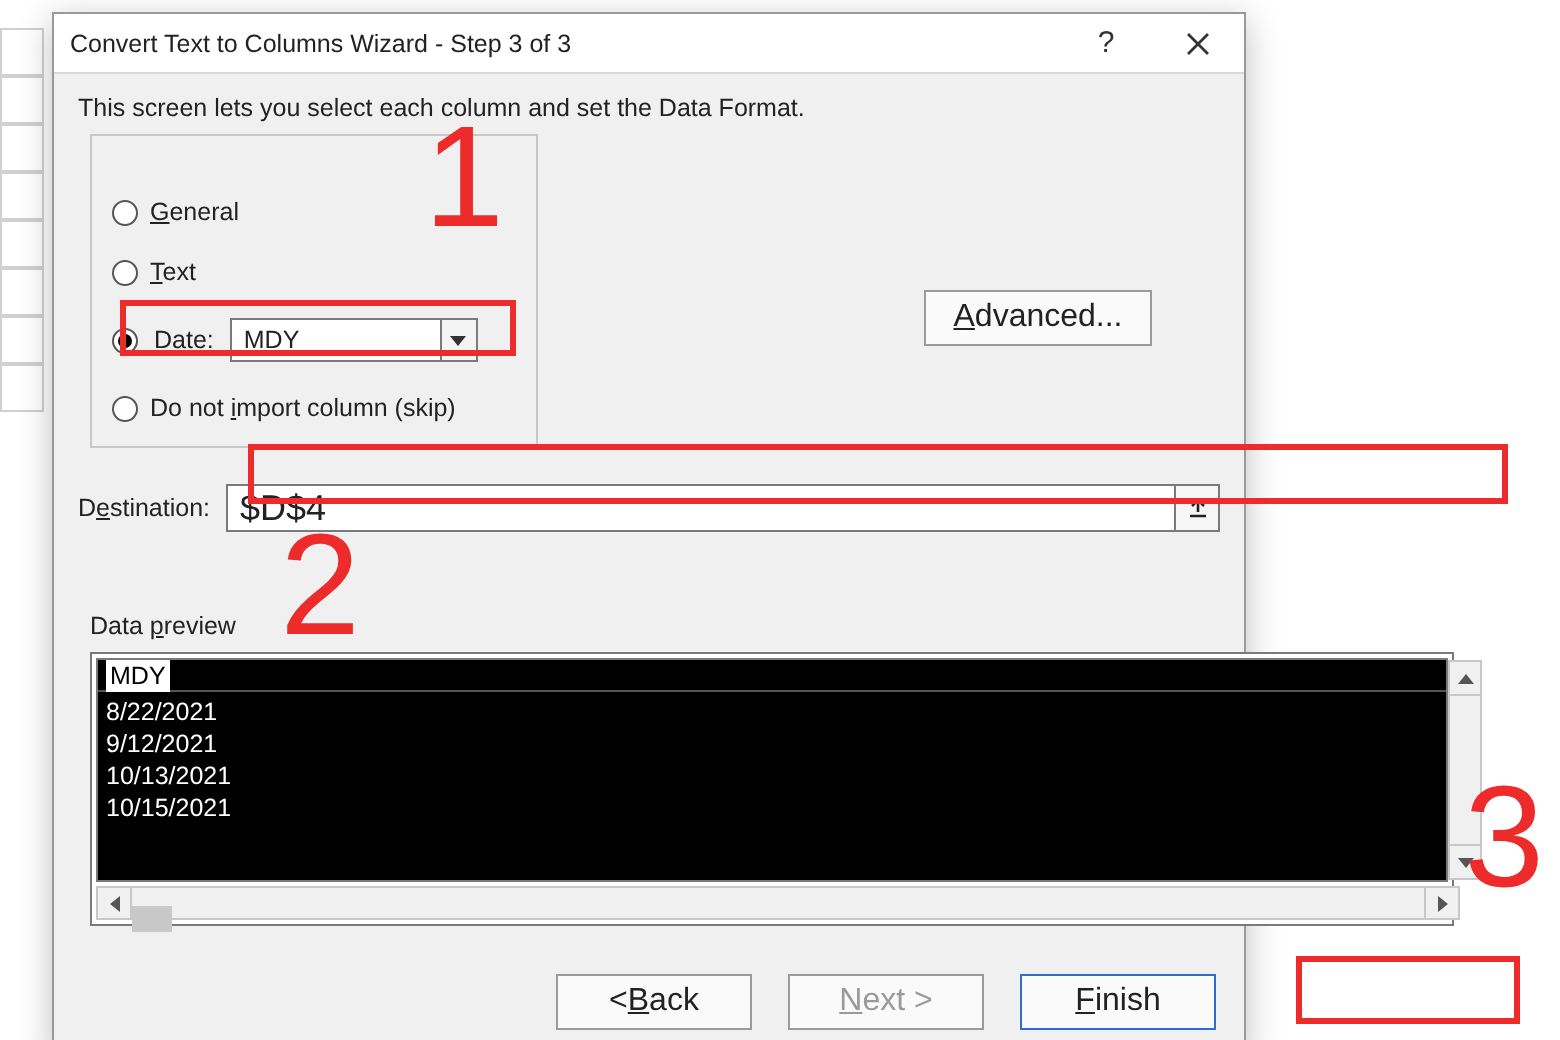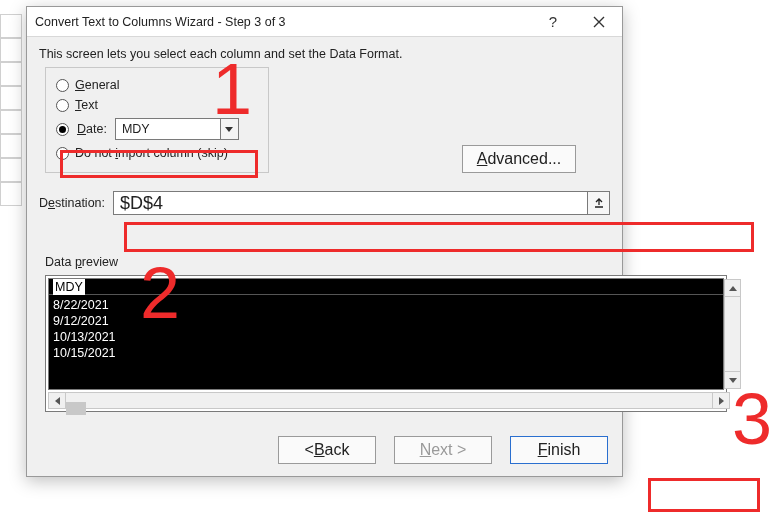--- a/index.html
+++ b/index.html
@@ -29,21 +29,21 @@
   .intro { margin: 4px 0 6px 0; }
 
   .fieldset {
     position: relative; border: 1px solid #c8c8c8; padding: 10px 10px 12px 10px;
     width: 224px; margin-left: 6px; margin-top: 4px;
   }
   .fieldset .legend {
     position: absolute; top: -9px; left: 6px; background: #f0f0f0;
     padding: 0 4px; font-size: 12.5px; color: #222;
   }
-  .radios { display: flex; flex-direction: column; gap: 6px; }
+  .radios { display: flex; flex-direction: column; gap: 16px; margin-top: 21px; }
   .radio-row { display: flex; align-items: center; gap: 6px; }
   .radio-row .u { text-decoration: underline; }
   .radio { width: 13px; height: 13px; border: 1px solid #555; border-radius: 50%; display: inline-block; position: relative; background: #fff; }
   .radio.checked::after { content: ""; position: absolute; left: 2px; top: 2px; width: 7px; height: 7px; background: #000; border-radius: 50%; }
 
   .date-row { display: flex; align-items: center; gap: 8px; }
   .date-combo {
     display: inline-flex; align-items: center; border: 1px solid #7a7a7a;
     background: #fff; height: 22px; width: 124px;
   }

